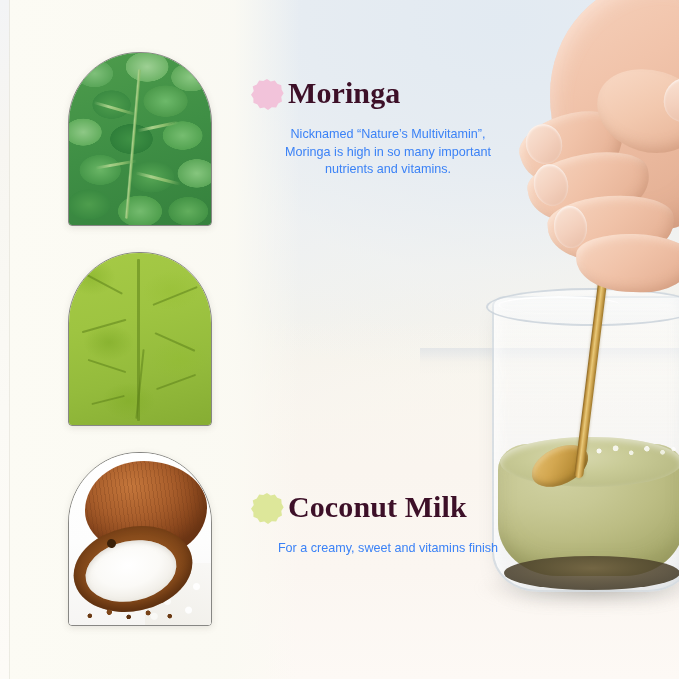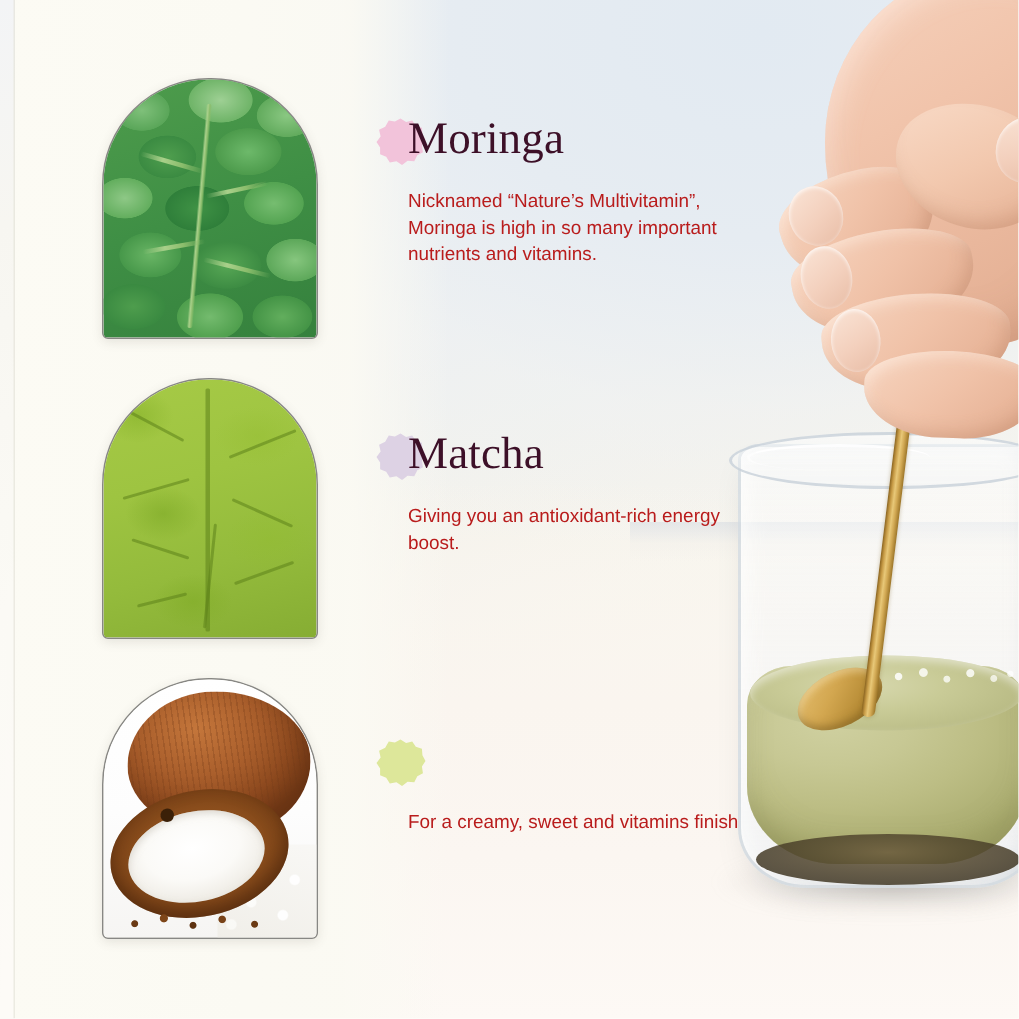--- a/index.html
+++ b/index.html
@@ -417,37 +417,38 @@
   }
   .blob {
     position: absolute;
     left: 0;
     top: 2px;
     width: 34px;
     height: 34px;
   }
   .heading {
     position: absolute;
-    left: 22px;
+    left: 38px;
     top: 0;
     margin: 0;
     font-family: "Liberation Serif", serif;
     font-size: 30px;
-    font-weight: 400;
+    font-weight: 700;
     letter-spacing: 0.1px;
     color: #3d1028;
     white-space: nowrap;
   }
   .desc {
     margin: 4px 0 0 22px;
     font-family: "Liberation Sans", sans-serif;
     font-size: 12.6px;
     line-height: 17.5px;
-    color: #b91c1c;
+    color: #3b82f6;
     max-width: 232px;
+    text-align: center;
   }
 </style>
 </head>
 <body>
 
 <div class="infographic">
 
   <div class="bg-base"></div>
   <div class="bg-sky"></div>
   <div class="bg-table"></div>
@@ -518,32 +519,24 @@
   <div class="block block-moringa">
     <div class="heading-row">
       <svg class="blob" viewBox="0 0 100 100" aria-hidden="true">
         <path fill="#f2c3da" d="M50 3 L61 10 L73 7 L80 17 L92 21 L93 34 L99 45 L92 56 L94 69 L83 75 L77 87 L64 86 L53 94 L42 87 L29 89 L22 78 L10 73 L10 60 L3 49 L11 38 L8 25 L20 19 L27 7 L39 9 Z"></path>
       </svg>
       <h2 class="heading">Moringa</h2>
     </div>
     <p class="desc">Nicknamed “Nature’s Multivitamin”, Moringa is high in so many important nutrients and vitamins.</p>
   </div>
 
-  <div class="block block-matcha">
-    <div class="heading-row">
-      <svg class="blob" viewBox="0 0 100 100" aria-hidden="true">
-        <path fill="#ddd2e4" d="M50 3 L61 10 L73 7 L80 17 L92 21 L93 34 L99 45 L92 56 L94 69 L83 75 L77 87 L64 86 L53 94 L42 87 L29 89 L22 78 L10 73 L10 60 L3 49 L11 38 L8 25 L20 19 L27 7 L39 9 Z"></path>
-      </svg>
-      <h2 class="heading">Matcha</h2>
-    </div>
-    <p class="desc">Giving you an antioxidant-rich energy boost.</p>
-  </div>
 
   <div class="block block-coconut">
     <div class="heading-row">
       <svg class="blob" viewBox="0 0 100 100" aria-hidden="true">
         <path fill="#dde79a" d="M50 3 L61 10 L73 7 L80 17 L92 21 L93 34 L99 45 L92 56 L94 69 L83 75 L77 87 L64 86 L53 94 L42 87 L29 89 L22 78 L10 73 L10 60 L3 49 L11 38 L8 25 L20 19 L27 7 L39 9 Z"></path>
       </svg>
+      <h2 class="heading">Coconut Milk</h2>
     </div>
     <p class="desc">For a creamy, sweet and vitamins finish</p>
   </div>
 
 </div>
 
 </body></html>

